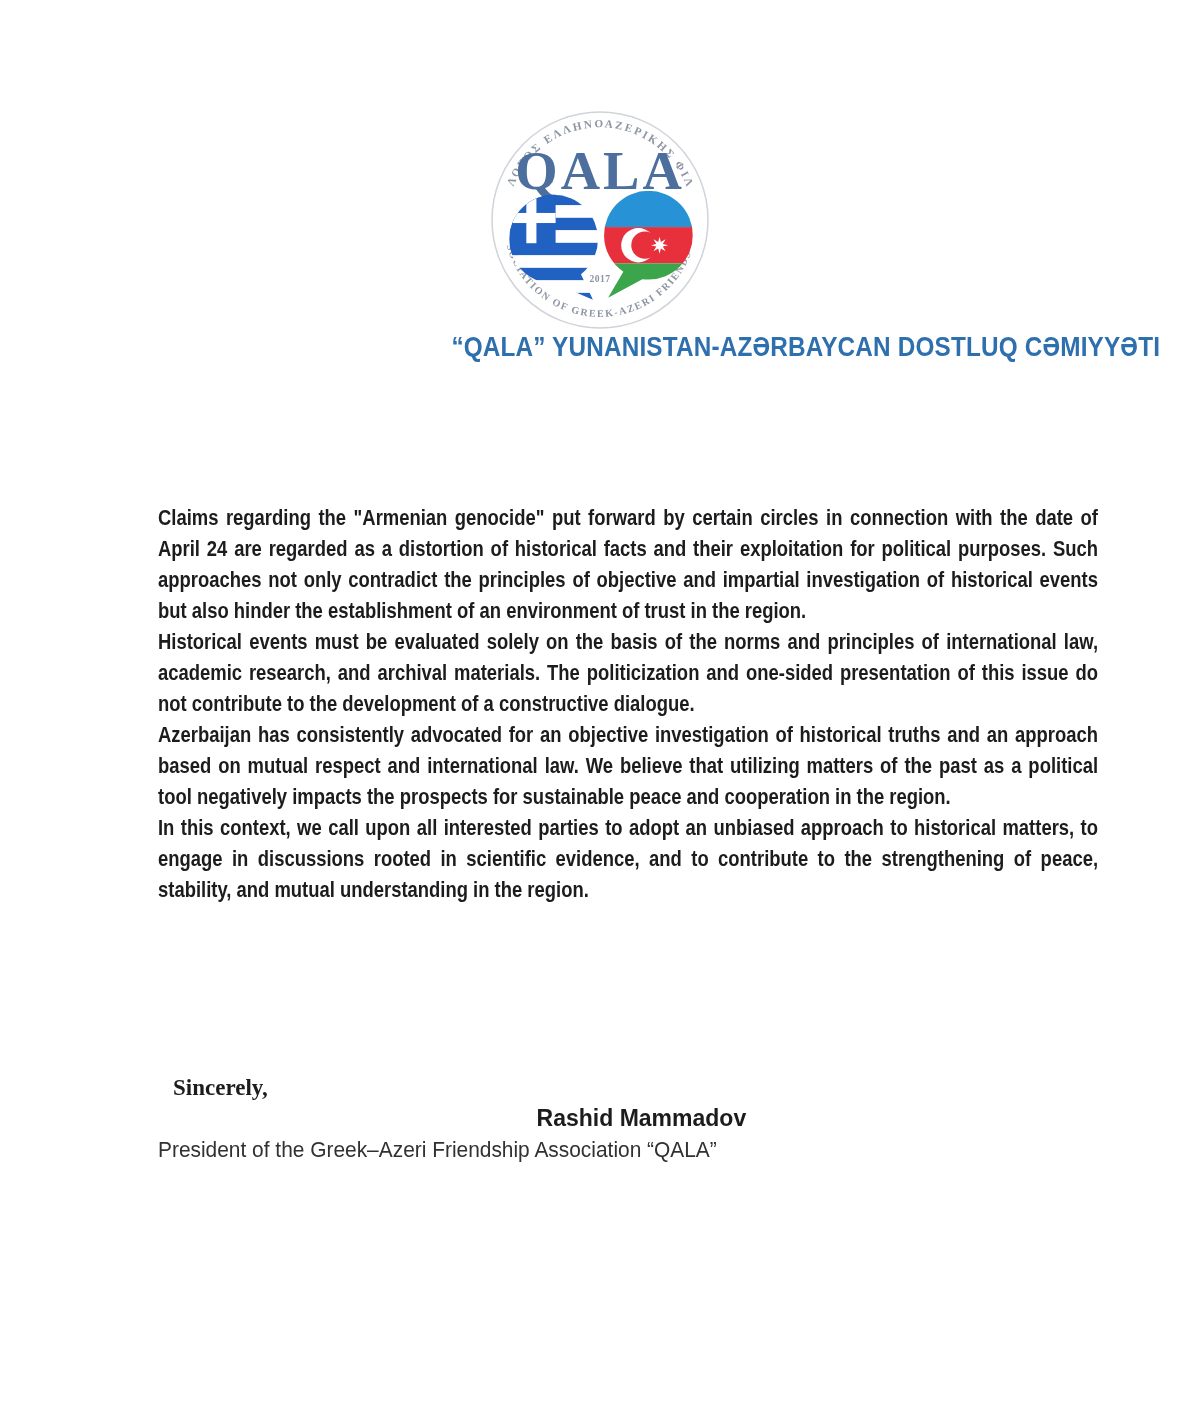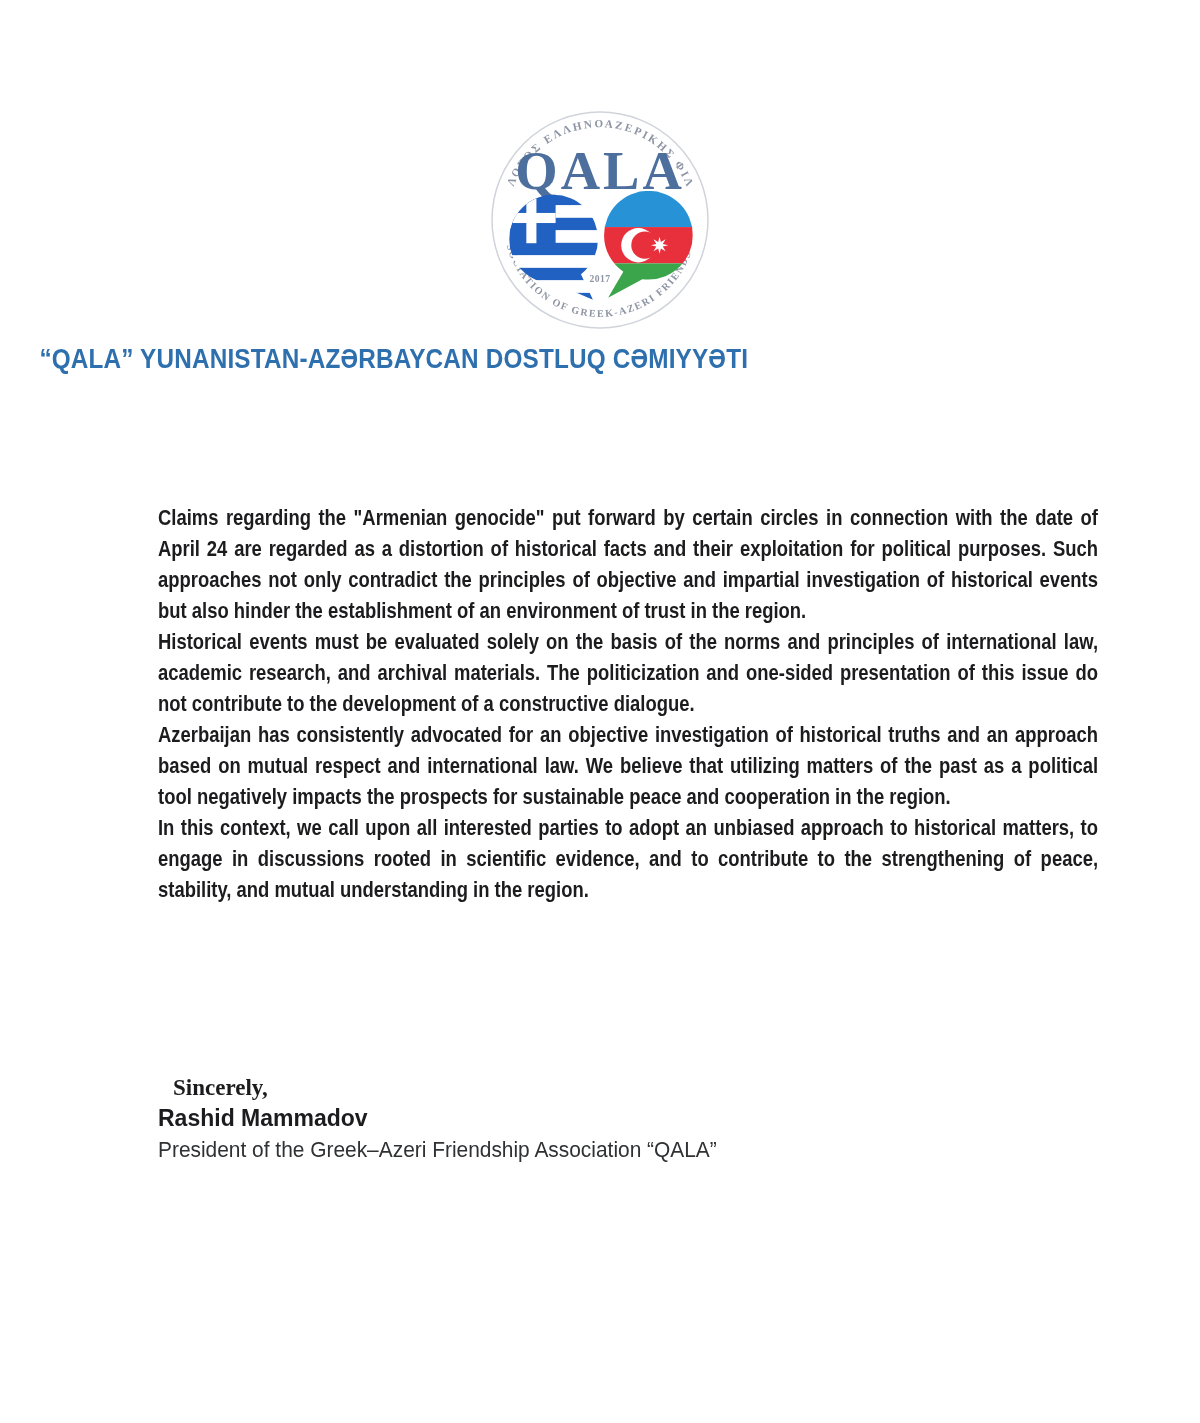--- a/index.html
+++ b/index.html
@@ -19,24 +19,24 @@
     left: 0;
     width: 100%;
     display: flex;
     justify-content: center;
   }
   .logo-wrap svg { display: block; }
 
   
   .title-row {
     position: absolute;
-    top: 344px;
+    top: 332px;
     left: 0;
     width: 100%;
-    text-align: left;
+    text-align: right;
   }
   .title-inner {
     display: inline-block;
     transform: scaleX(0.90);
     transform-origin: center top;
     font-size: 27px;
     font-weight: 700;
     letter-spacing: 0.2px;
     color: #2e6fae;
     white-space: nowrap;
@@ -76,20 +76,21 @@
     line-height: 31px;
     font-weight: 700;
     color: #1c1c1e;
     font-family: Liberation Serif, serif;
   }
   .sig-name {
     font-size: 23px;
     line-height: 31px;
     font-weight: 700;
     color: #1c1c1e;
+    text-align: right;
   }
   .sig-role {
     font-size: 22px;
     line-height: 32px;
     font-weight: 400;
     color: #2f3133;
     transform: scaleX(0.95);
     transform-origin: left top;
     white-space: nowrap;
   }

